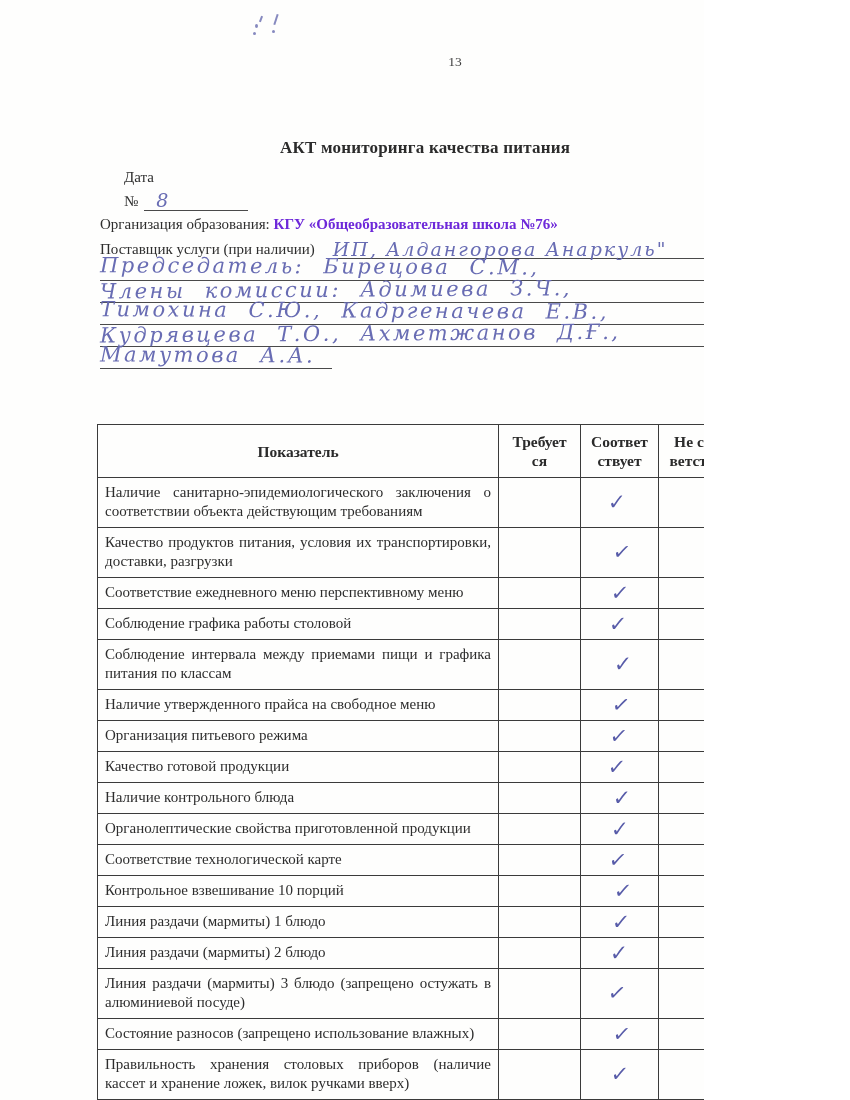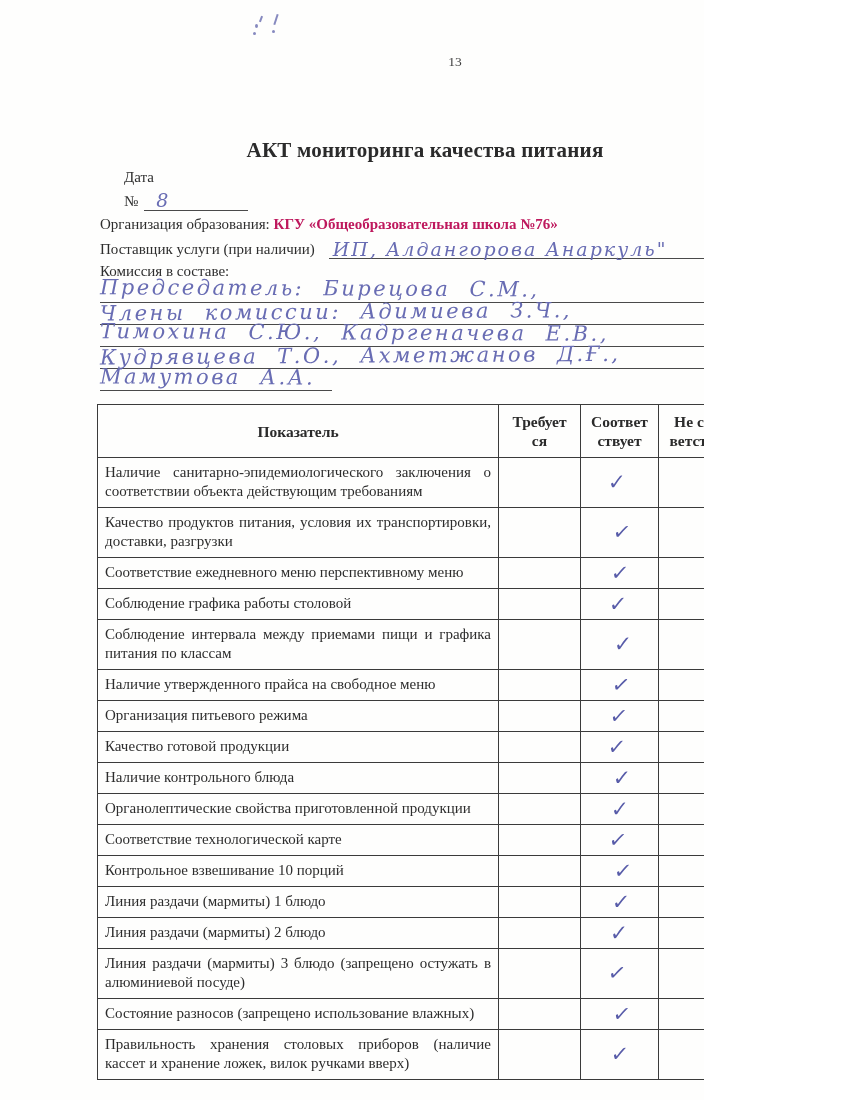--- a/index.html
+++ b/index.html
@@ -12,47 +12,47 @@
   .smudge i{position:absolute;background:#5d61aa;opacity:.75;display:block;}
   .smudge .d1{left:2px;top:12px;width:3px;height:4px;border-radius:50%;}
   .smudge .d2{left:7px;top:4px;width:2px;height:6px;transform:rotate(22deg);}
   .smudge .d3{left:0px;top:20px;width:3px;height:3px;border-radius:50%;}
   .smudge .s1{left:22px;top:2px;width:2px;height:11px;transform:rotate(18deg);}
   .smudge .s2{left:19px;top:18px;width:3px;height:3px;border-radius:50%;}
 
   .page-number{position:absolute;left:0;top:54px;width:910px;text-align:center;
     font-size:13.5px;color:#3d3d3d;}
   .doc-title{position:absolute;left:0;top:138px;width:850px;text-align:center;
-    font-weight:bold;font-size:21px;color:#2b2b2b;letter-spacing:.2px;}
+    font-weight:bold;font-size:17px;color:#2b2b2b;letter-spacing:.2px;}
 
   .meta{position:absolute;left:100px;top:167px;width:692px;font-size:15px;line-height:20px;}
   .meta .indent{margin-left:24px;}
   .line-row{display:flex;align-items:flex-end;}
   .uline{border-bottom:1.4px solid #4a4a4a;display:inline-block;position:relative;}
   .hw{font-family:"DejaVu Serif",serif;font-style:italic;color:#686cb3;
     white-space:nowrap;}
   .date-line .uline{width:198px;margin-left:8px;}
   .date-line .hw{font-size:19px;letter-spacing:2px;position:relative;top:2px;padding-left:14px;}
   .num-line{margin-top:1px;}
   .num-line .uline{width:104px;margin-left:6px;}
   .num-line .hw{font-size:19px;padding-left:12px;position:relative;top:2px;}
   .org-line{margin-top:3px;}
-  .org-line b{color:#be185d;margin-top:12px;}
+  .org-line b{color:#6d28d9;margin-top:12px;}
   .supplier-line{margin-top:2px;gap:14px;}
   .supplier-line .uline{flex:1;}
   .supplier-line .hw{font-size:19px;letter-spacing:2px;position:relative;top:3px;padding-left:4px;}
   .commission-label{margin-top:2px;}
   .commission-line{border-bottom:1.4px solid #4a4a4a;height:23px;overflow:visible;}
   .commission-line .hw{font-size:21px;letter-spacing:2.5px;word-spacing:10px;
     display:block;margin-top:-2px;}
   .commission-line.short{width:232px;}
   .intro-line{margin-top:7px;}
 
   table.monitor{
-    position:absolute;left:97px;top:404px;width:718px;border-collapse:collapse;
+    position:absolute;left:97px;top:424px;width:718px;border-collapse:collapse;
     table-layout:fixed;font-size:15px;
   }
   table.monitor th,table.monitor td{border:1.6px solid #3b3b3b;vertical-align:middle;}
   table.monitor th{
     font-weight:bold;text-align:center;white-space:pre-line;font-size:15.5px;
     padding:7px 2px;line-height:19px;color:#2b2b2b;
   }
   td.label-cell{
     padding:5px 7px 6px 7px;text-align:justify;line-height:19px;color:#2d2d2d;
   }
@@ -100,21 +100,20 @@
       <b>КГУ «Общеобразовательная школа №76»</b>
     </div>
 
     <div class="line-row supplier-line">
       <span>Поставщик услуги (при наличии)</span>
       <span class="uline">
         <span class="hw">ИП, Алдангорова Анаркуль"</span>
       </span>
     </div>
 
-    <div class="commission-label">Комиссия в составе:</div>
 
     <div id="commission-lines">
         <div class="commission-line">
           <span class="hw" style="transform: rotate(0.3deg);">Председатель: Бирецова С.М.,</span>
         </div>
         <div class="commission-line">
           <span class="hw" style="transform: rotate(-0.4deg);">Члены комиссии: Адимиева З.Ч.,</span>
         </div>
         <div class="commission-line">
           <span class="hw" style="transform: rotate(0.3deg);">Тимохина С.Ю., Кадргеначева Е.В.,</span>

